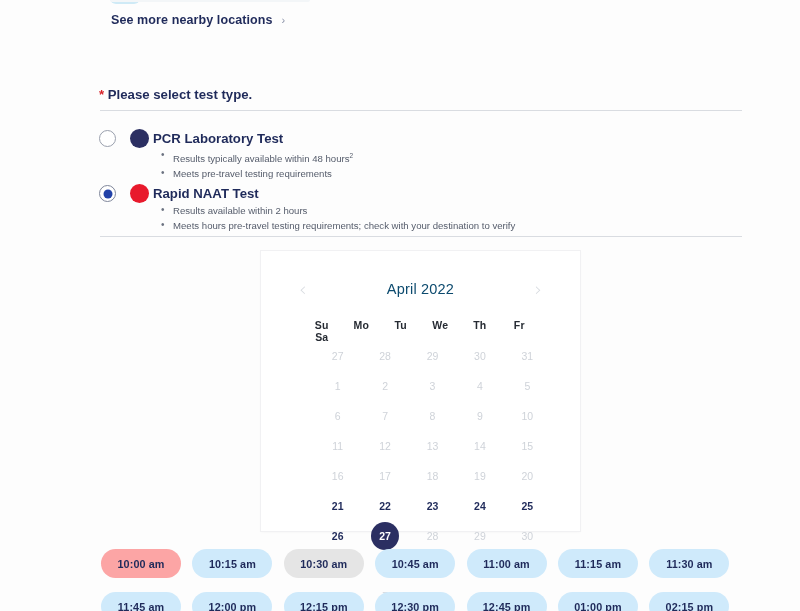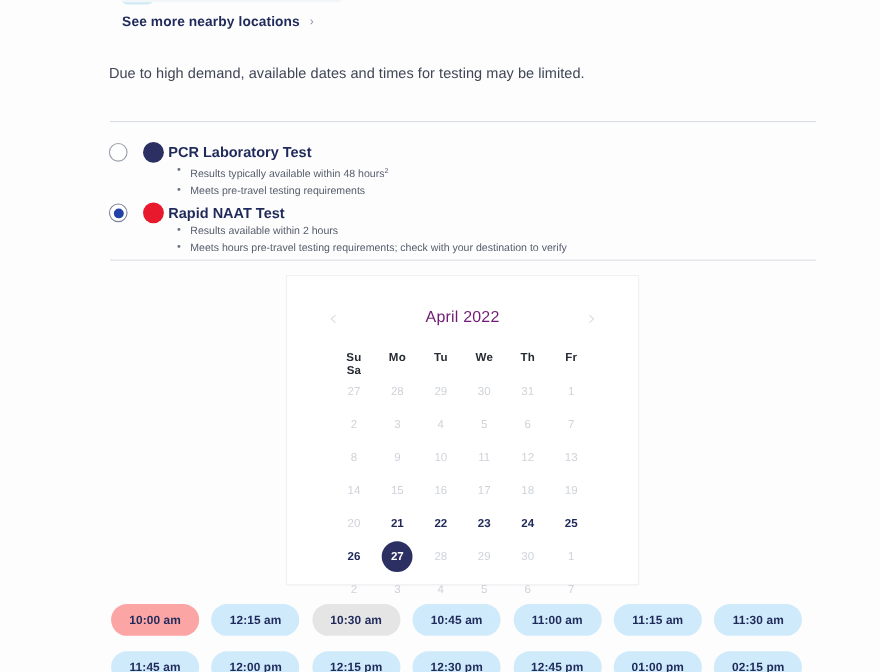--- a/index.html
+++ b/index.html
@@ -100,34 +100,34 @@
   .cal-head {
     position: absolute; left: 0; top: 25px; width: 100%; height: 26px;
     display: flex; align-items: center; justify-content: space-between;
     padding: 0 38px;
   }
   .cal-nav {
     font-size: 19px; color: #d6dadf; cursor: pointer;
     line-height: 1; font-family: "DejaVu Sans", sans-serif; font-weight: 300;
   }
   .cal-title {
-    font-size: 14.5px; color: #701a75; letter-spacing: .2px;
+    font-size: 14.5px; color: #0c4a6e; letter-spacing: .2px;
   }
   .dow-row {
     position: absolute; left: 0; top: 68px; width: 100%;
     display: grid; grid-template-columns: repeat(6, 1fr);
     padding: 0 41px;
   }
   .dow {
     text-align: center; font-size: 10.5px; font-weight: bold;
     color: #262b33; letter-spacing: .2px;
   }
   .days-grid {
-    position: absolute; left: 0; top: 90px; width: 100%;
-    display: grid; grid-template-columns: repeat(6, 1fr);
+    position: absolute; left: 12px; top: 90px; width: 100%;
+    display: grid; grid-template-columns: repeat(5, 1fr);
     grid-auto-rows: 30px; padding: 0 41px;
   }
   .day {
     display: flex; align-items: center; justify-content: center;
     font-size: 10.5px; color: #cfd3d9; position: relative;
   }
   .day.enabled {
     color: #1f2a5a; font-weight: bold; cursor: pointer; align-items: center;
   }
   .day.selected {
@@ -163,22 +163,25 @@
   <div class="top-pill"></div>
   <div class="top-pill-bar"></div>
 
   <div class="nearby-link">
     <span>See more nearby locations</span>
     <span class="chev">›</span>
   </div>
 
   <div class="divider d1"></div>
 
-  <div class="notice">Due to high demand, available dates and times for testing may be limited.</div>
-
+
+  <div class="req-label">
+    <span class="star">*</span>
+    <span>Please select test type.</span>
+  </div>
 
   <div class="opt o1">
     <div class="radio"></div>
     <div class="swatch" style="background: rgb(43, 47, 98);"></div>
     <div class="opt-title">PCR Laboratory Test</div>
     <ul class="bullets">
       <li><span>Results typically available within 48 hours</span><sup>2</sup></li>
       <li>Meets pre-travel testing requirements</li>
     </ul>
   </div>
@@ -335,21 +338,21 @@
           <span>6</span>
         </div>
         <div class="day">
           <span>7</span>
         </div>
       </div>
   </div>
 
   <div class="slots">
       <div class="slot" style="background: #fca5a5;">10:00 am</div>
-      <div class="slot" style="background: rgb(207, 234, 251);">12:15 am</div>
+      <div class="slot" style="background: rgb(207, 234, 251);">10:15 am</div>
       <div class="slot" style="background: #e5e5e5;">10:30 am</div>
       <div class="slot" style="background: rgb(207, 234, 251);">10:45 am</div>
       <div class="slot" style="background: rgb(207, 234, 251);">11:00 am</div>
       <div class="slot" style="background: rgb(207, 234, 251);">11:15 am</div>
       <div class="slot" style="background: rgb(207, 234, 251);">11:30 am</div>
       <div class="slot" style="background: rgb(207, 234, 251);">11:45 am</div>
       <div class="slot" style="background: rgb(207, 234, 251);">12:00 pm</div>
       <div class="slot" style="background: rgb(207, 234, 251);">12:15 pm</div>
       <div class="slot" style="background: rgb(207, 234, 251);">12:30 pm</div>
       <div class="slot" style="background: rgb(207, 234, 251);">12:45 pm</div>

